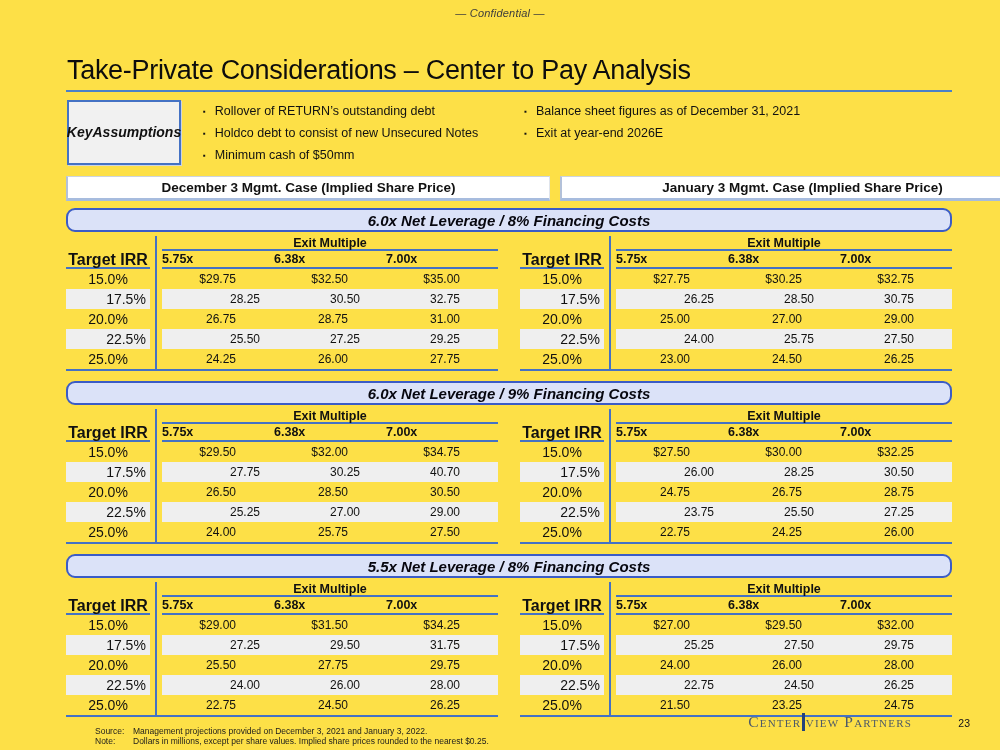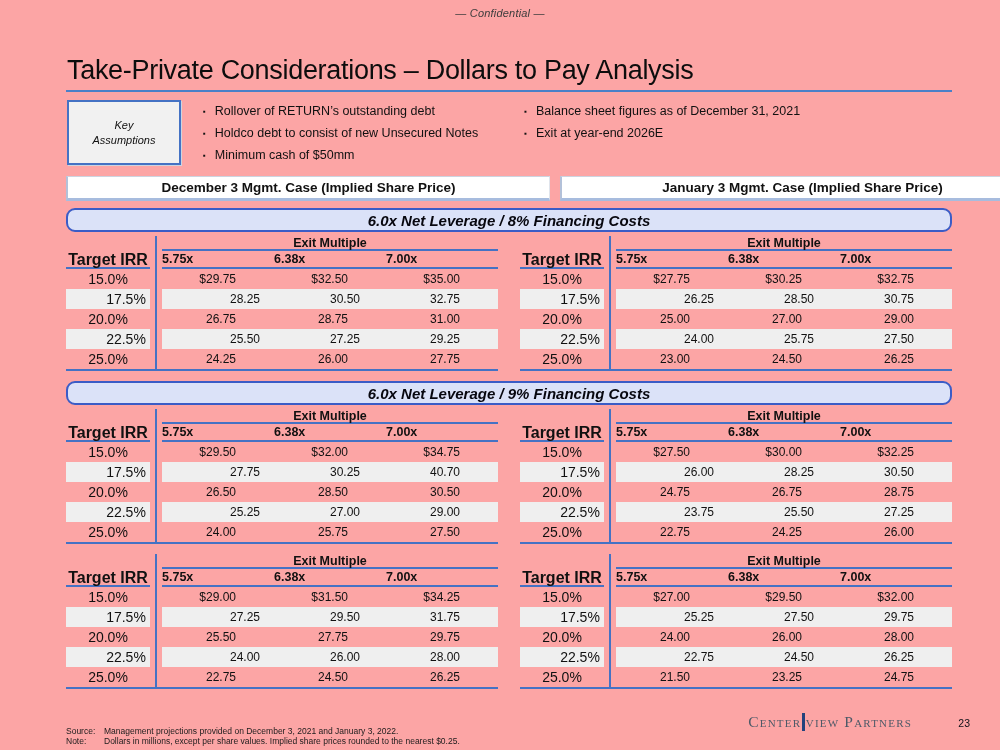--- a/index.html
+++ b/index.html
@@ -1,39 +1,39 @@
 <!DOCTYPE html>
 <html style="--accent-blue: #4472c4; --banner-border: #3b5cc6; --banner-fill: #dbe2f8; --row-shading: #efefef; --title-rule: #4a80c8;"><head>
 <meta charset="utf-8">
 <style>
   * { margin:0; padding:0; box-sizing:border-box; }
   html,body { background:#888; }
   .slide {
-    position:relative; width:1000px; height:750px; background:#fca5a5;
+    position:relative; width:1000px; height:750px; background:#fde047;
     font-family:"Liberation Sans", sans-serif; color:#111; overflow:hidden;
     margin:0 auto;
   }
   .confidential {
     position:absolute; top:7px; left:0; width:100%; text-align:center;
     font-style:italic; font-size:11px; color:#3c3c3c; letter-spacing:.2px;
   }
   .title {
     position:absolute; left:67px; top:55px; font-size:27px; font-weight:400;
     color:#0d0d0d; letter-spacing:-.3px; white-space:nowrap;
   }
   .title-rule {
     position:absolute; left:66px; width:886px; top:90px; height:2px;
     background:var(--title-rule,#4a80c8);
   }
   
   .assume-row { position:absolute; left:67px; top:100px; width:886px; display:flex; }
   .key-box {
     width:114px; height:65px; border:2px solid var(--accent-blue,#4472c4);
-    background:#f1f1f1; display:flex; flex-direction:column; justify-content:center;
-    align-items:center; font-weight:400; font-style:italic; font-size:11px;
+    background:#f1f1f1; display:flex; flex-direction:row; justify-content:center;
+    align-items:center; font-weight:700; font-style:italic; font-size:14px;
     line-height:1.3; flex:none; box-shadow:1px 1px 0 #cdd4e0;
   }
   .bullet-col { list-style:none; margin-left:22px; margin-top:4px; }
   .bullet-col.right { margin-left:46px; }
   .bullet-col li { font-size:12.5px; line-height:1.2; margin-bottom:7px; display:flex; }
   .bullet-glyph { font-size:8px; margin-right:9px; line-height:15px; color:#111; }
   
   .case-headers { position:absolute; left:66px; top:176px; width:978px; display:flex; gap:10px; }
   .case-header {
     flex:1; height:25px; background:#fff; display:flex; align-items:center;
@@ -74,38 +74,38 @@
   .val { flex:1; text-align:right; padding-right:38px; font-size:12px; line-height:20px; }
   .trow.shaded .irr-cell, .trow.shaded .vals { background:var(--row-shading,#efefef);padding-left:36px; }
   .vline {
     position:absolute; left:89px; top:0; bottom:0; width:2px;
     background:var(--accent-blue,#4472c4);
   }
   
   .foot-line { position:absolute; left:66px; display:flex; font-size:8.5px; color:#1c1c1c; }
   .foot-source { bottom:14px; }
   .foot-note { bottom:4px; }
-  .foot-label { width:38px; flex:none; }
+  .foot-label { width:38px; flex:none;margin-left:29px; }
   .logo {
     position:absolute; right:88px; bottom:19px;
     font-family:"Liberation Serif", serif; font-variant:small-caps;
     font-size:15.5px; letter-spacing:1.2px; color:#4e5a68; white-space:nowrap;
   }
   .logo-bar {
     display:inline-block; width:2.5px; height:18px; background:#24427c;
     vertical-align:-4px; margin:0 1px;
   }
   .page-num { position:absolute; right:30px; bottom:21px; font-size:10.5px; color:#101018; }
 </style>
 </head>
 <body>
 
 <div class="slide">
   <div class="confidential">— Confidential —</div>
-  <div class="title">Take-Private Considerations – Dollars to Pay Analysis</div>
+  <div class="title">Take-Private Considerations – Center to Pay Analysis</div>
   <div class="title-rule"></div>
 
   <div class="assume-row">
     <div class="key-box">
       <span>Key</span>
       <span>Assumptions</span>
     </div>
     <ul class="bullet-col left">
         <li>
           <span class="bullet-glyph">▪</span>
@@ -386,20 +386,21 @@
                 <div class="val">22.75</div>
                 <div class="val">24.25</div>
                 <div class="val">26.00</div>
               </div>
             </div>
             <div class="vline"></div>
           </div>
         </div>
       </div>
       <div class="section">
+        <div class="banner">5.5x Net Leverage / 8% Financing Costs</div>
         <div class="tables-row">
           <div class="atable">
             <div class="at-head1">
               <div class="h1-spacer"></div>
               <div class="exit-label">Exit Multiple</div>
             </div>
             <div class="at-head2">
               <div class="irr-h">Target IRR</div>
               <div class="h2-gap"></div>
               <div class="colheads">

